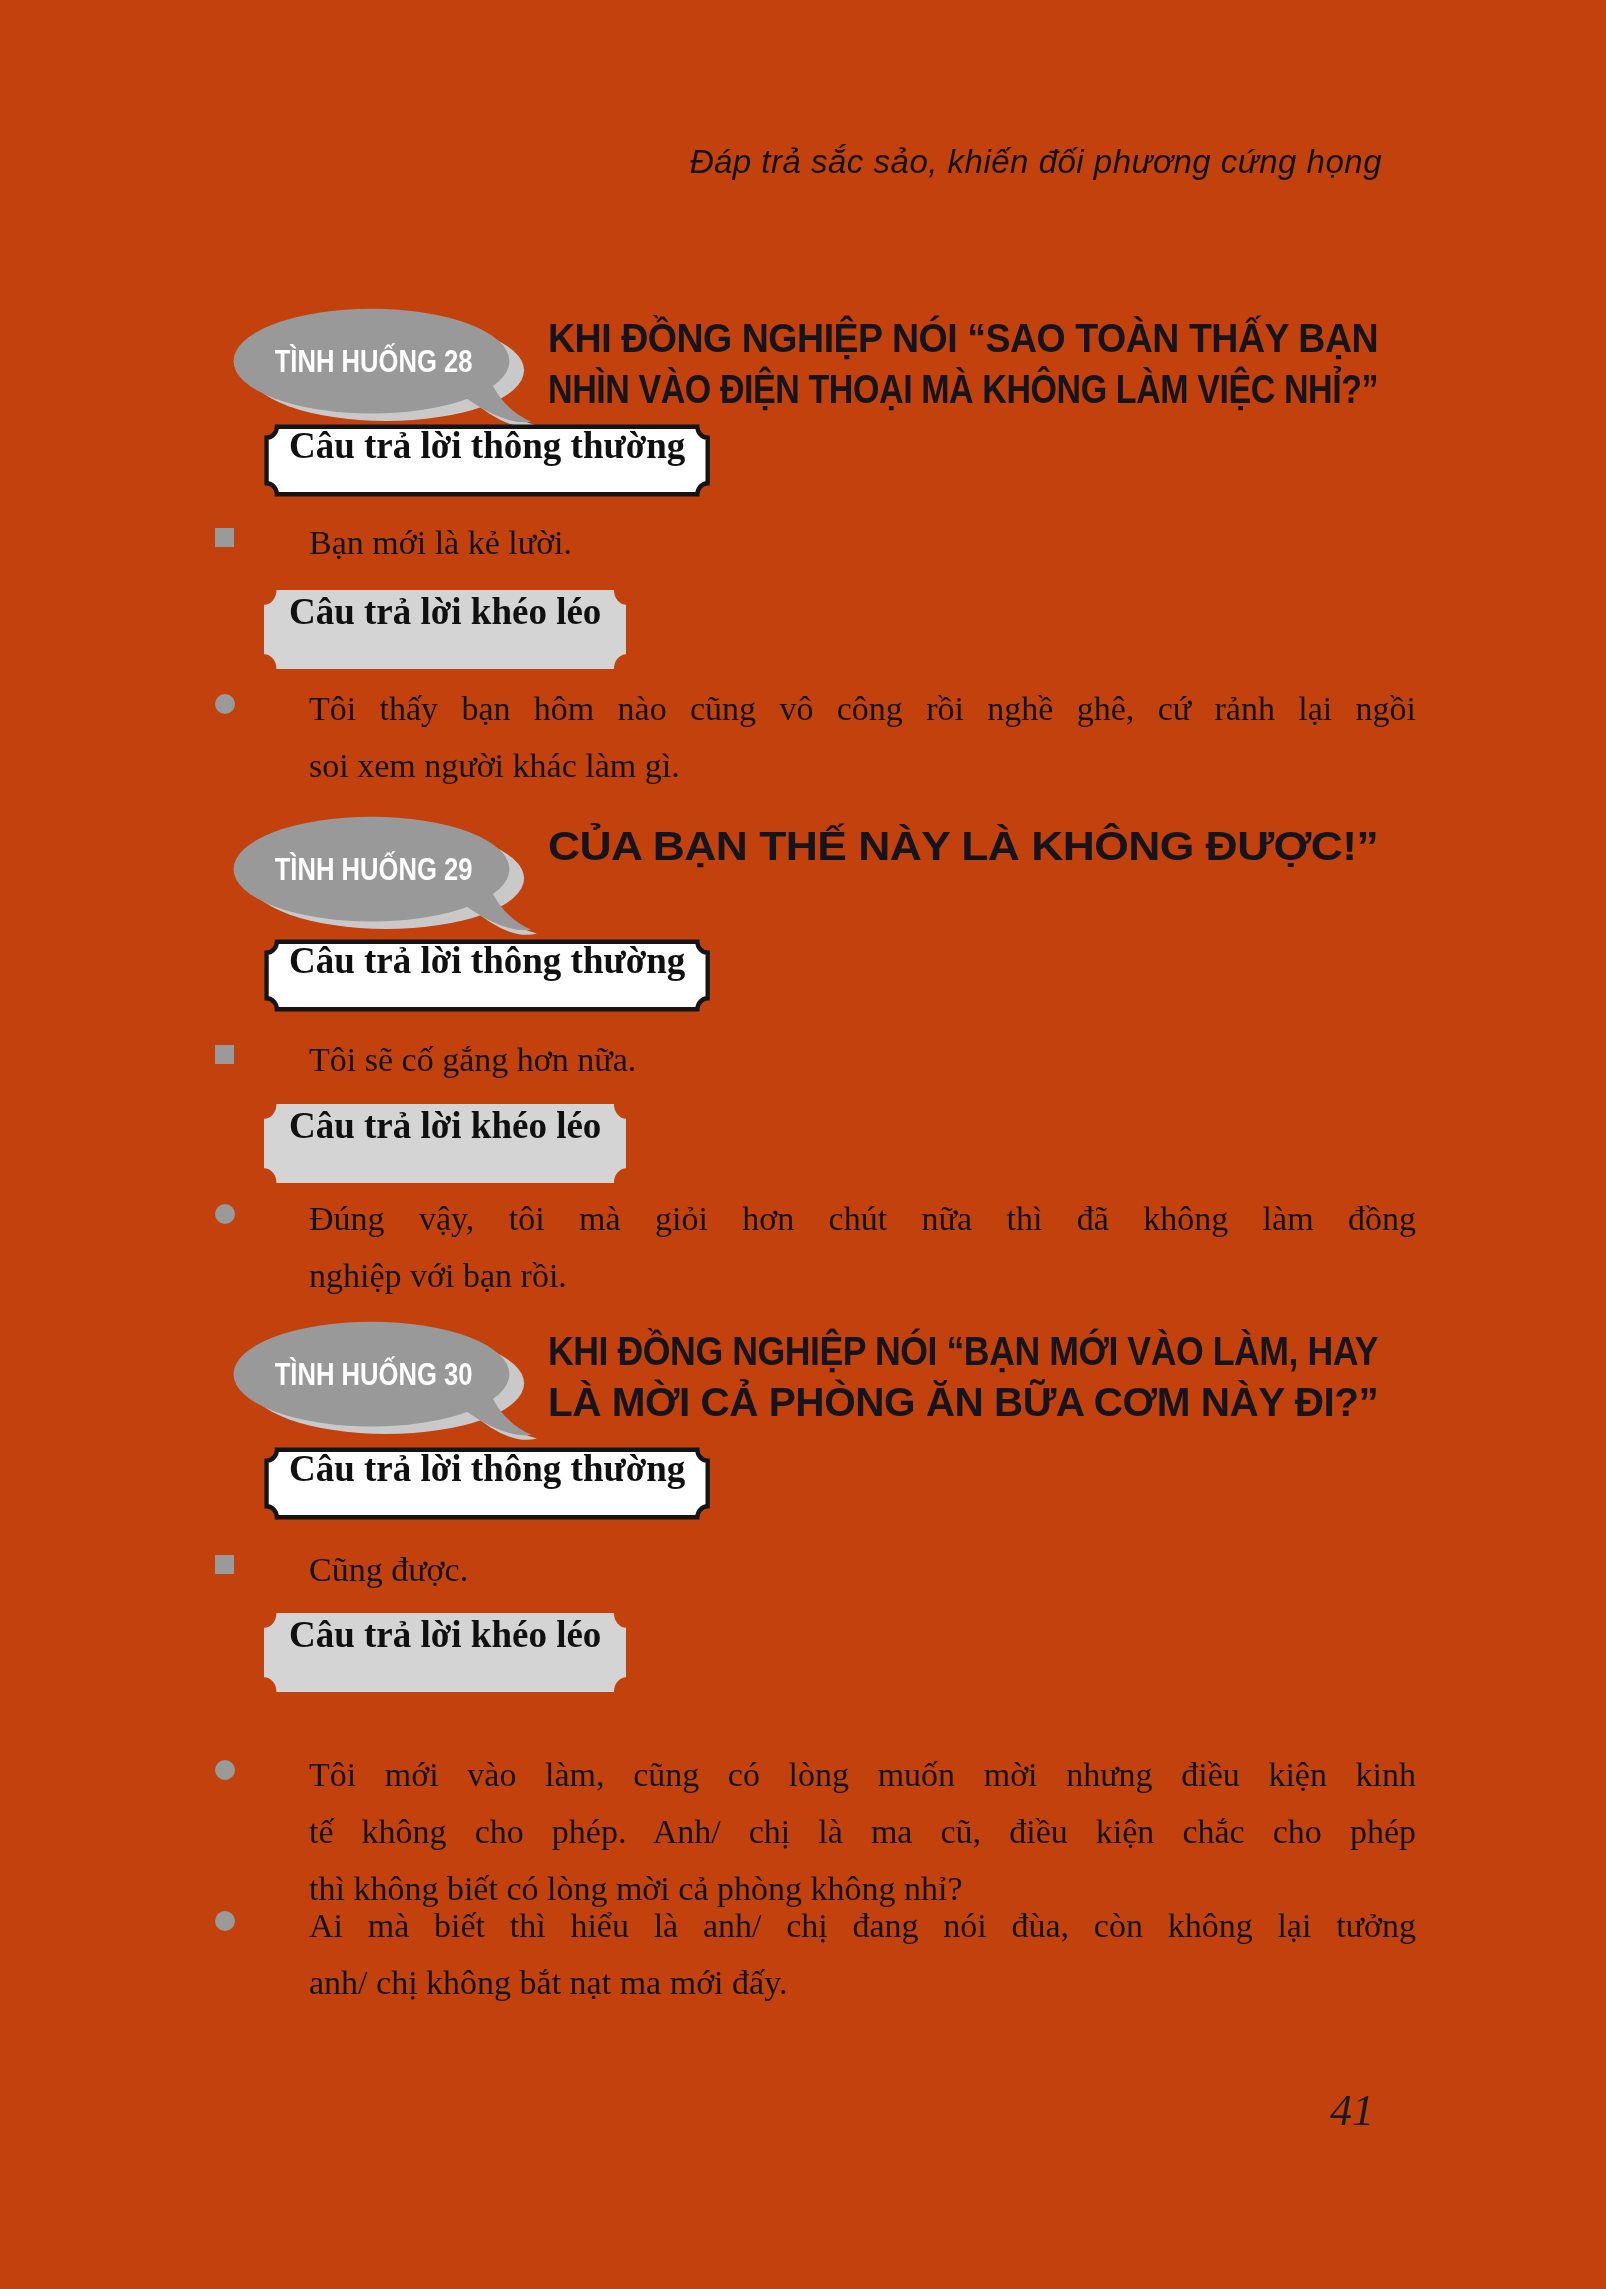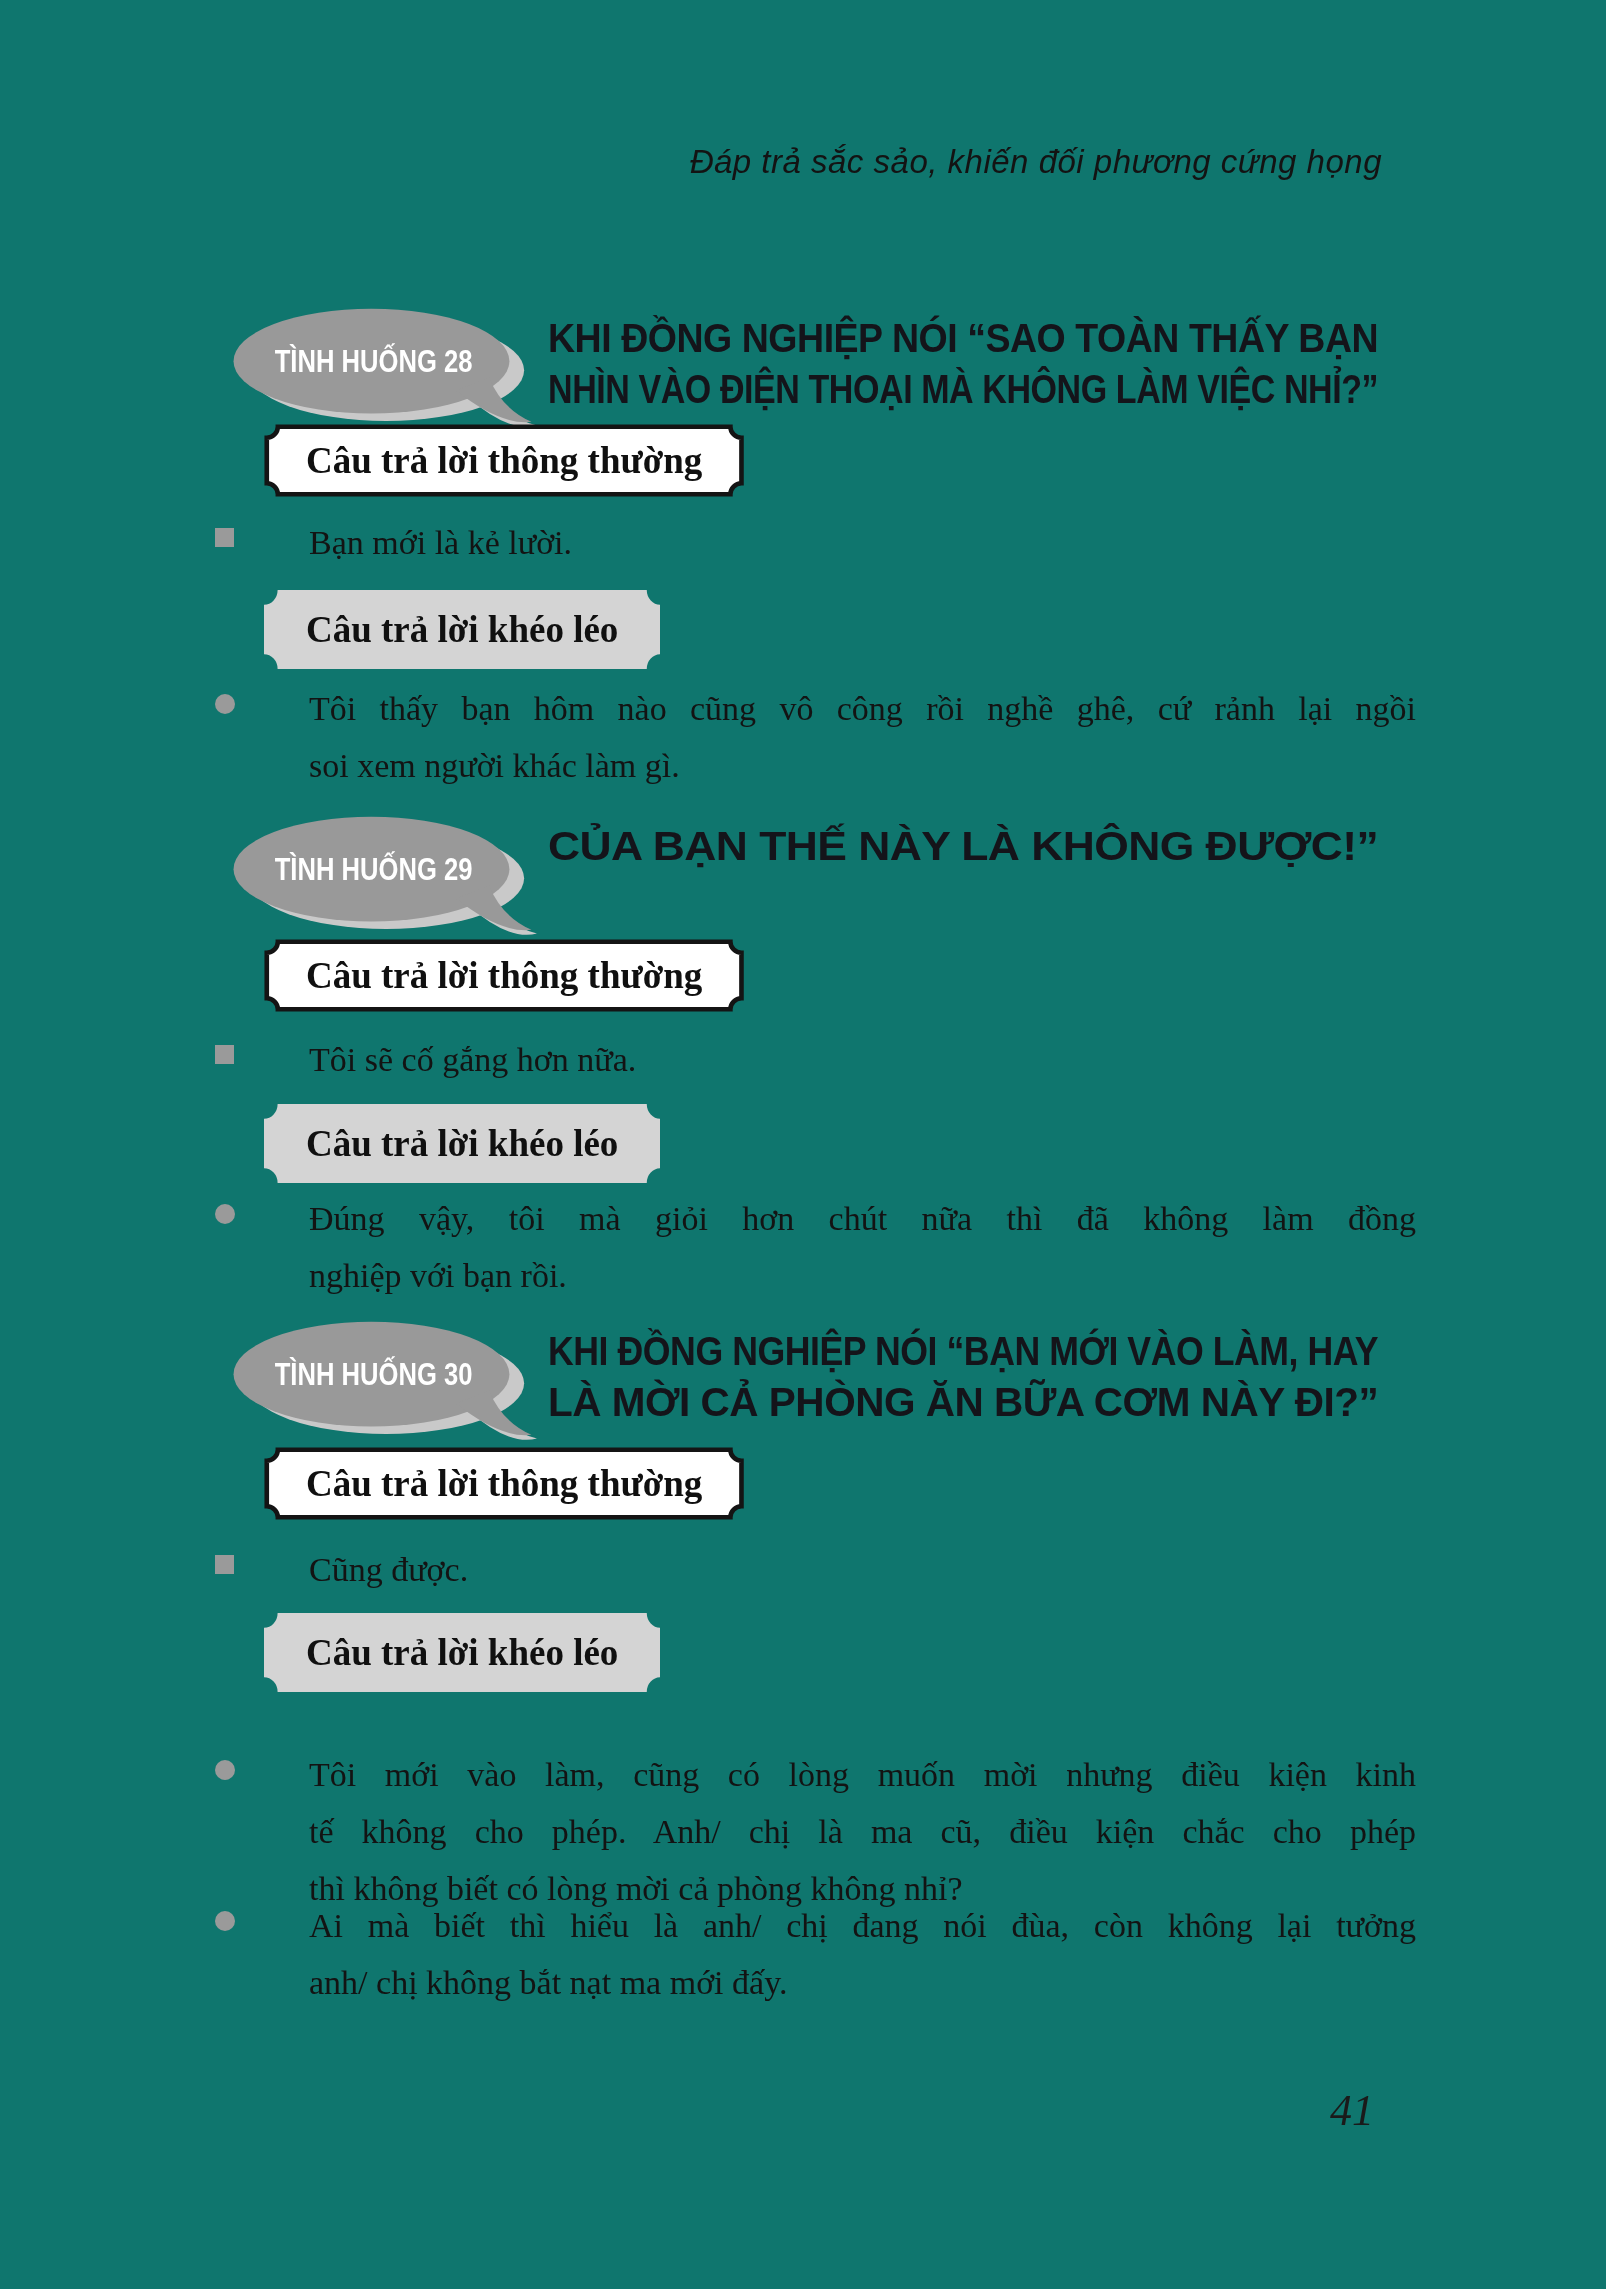--- a/index.html
+++ b/index.html
@@ -1,19 +1,19 @@
 <!DOCTYPE html>
 <html style="font-size:14.7px"><head>
 <meta charset="utf-8">
 <style>
   html,body{margin:0;padding:0;background:#ffffff;}
   .page{
     position:relative;
     width:1606px;height:2289px;
-    background:#0f766e;
+    background:#c2410c;
     overflow:hidden;
     font-family:"Liberation Serif", serif;
     color:#151515;
   }
   
   .running-head{
     position:absolute;top:143px;right:224px;
     font-family:"Liberation Sans", sans-serif;
     font-style:italic;font-size:33px;letter-spacing:0.5px;color:#131313;
   }
@@ -31,22 +31,22 @@
   }
   .sit-title{margin-left:11px;width:840px;padding-top:7.3px;}
   .tline{width:840px;height:51px;overflow:visible;}
   .fitline{
     display:inline-block;white-space:nowrap;transform-origin:0 50%;
     font-family:"Liberation Sans", sans-serif;font-weight:700;
     font-size:40px;line-height:51px;color:#14141a;letter-spacing:-0.5px;
   }
   
   .frame-box,.gray-box{
-    position:absolute;left:264px;display:inline-flex;align-items:center;
-    padding:0 42px;height:73px;
+    position:absolute;left:264px;display:inline-flex;
+    padding:0 25px;height:73px;
     font-family:"Liberation Serif", serif;font-weight:700;font-size:37px;color:#101010;
     white-space:nowrap;
   }
   .gray-box{height:79px;}
   .box-bg{position:absolute;inset:0;width:100%;height:100%;z-index:0;}
   .frame-box span,.gray-box span{position:relative;z-index:1;}
   
   .item{position:absolute;left:213px;width:1169px;}
   .bullet{position:absolute;left:1.8px;}
   .bullet.square{top:13.8px;width:19px;height:19px;background:#9a9a9a;}

